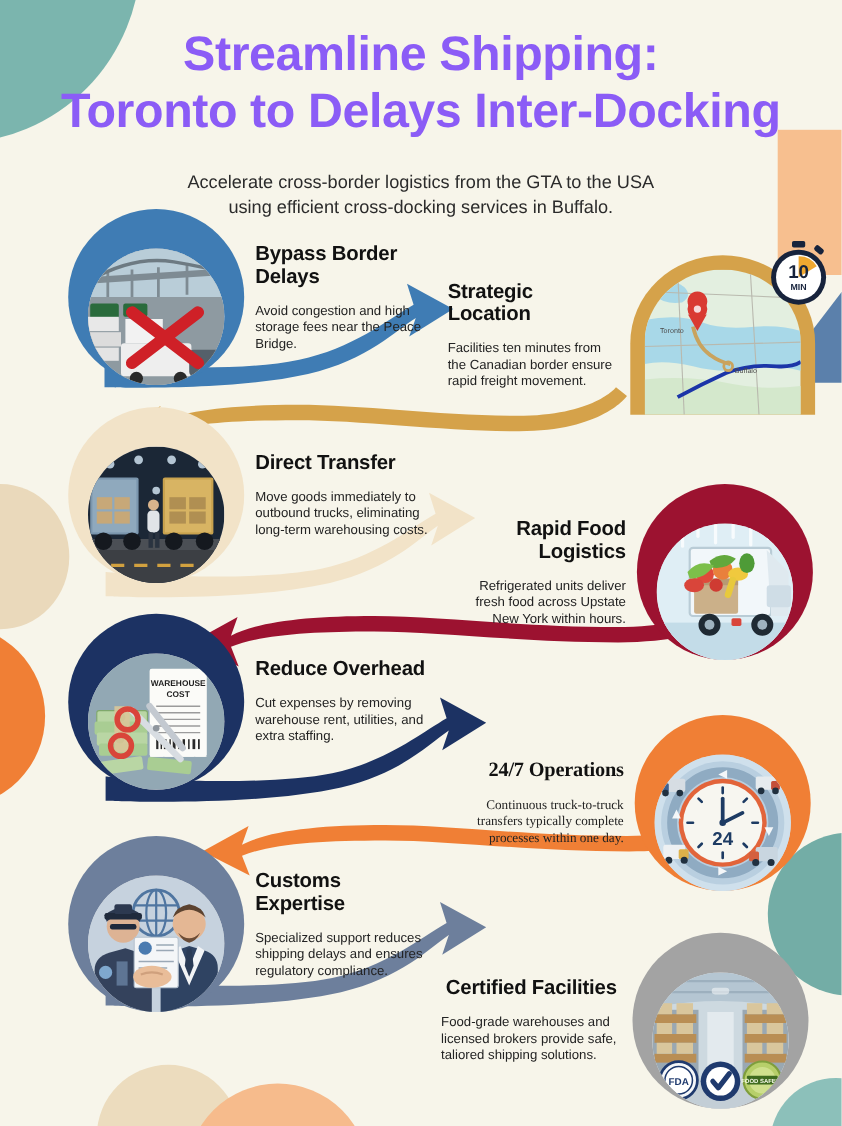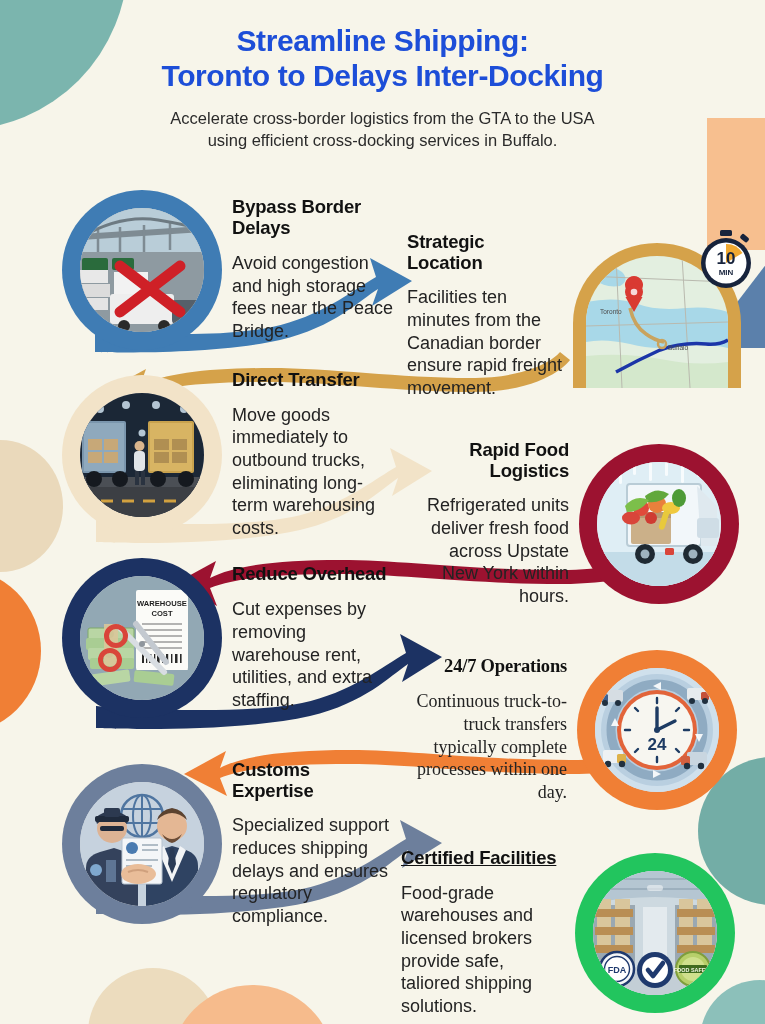--- a/index.html
+++ b/index.html
@@ -68,62 +68,62 @@
   .deco-teal-bottom-r {
     position: absolute; left: 700px; top: 980px;
     width: 120px; height: 120px;
     background: #8cc0ba;
     border-radius: 50%;
   }
 
   
   .header { position: relative; z-index: 5; padding-top: 24px; text-align: center; }
   .title {
-    font-size: 30px; font-weight: bold; color: #1d4ed8;
+    font-size: 44px; font-weight: bold; color: #8b5cf6;
     line-height: 1.16; letter-spacing: -0.4px;
   }
   .subtitle {
-    margin-top: 13px; font-size: 16.5px; color: #2b2b2b;
+    margin-top: 29px; font-size: 16.5px; color: #2b2b2b;
     line-height: 1.38; font-weight: 400;
   }
 
   
   .arrows { position: absolute; inset: 0; z-index: 2; pointer-events: none; }
 
   
   .row {
     position: absolute; z-index: 6;
     display: flex; align-items: center;
   }
   .row.left  { left: 62px; }
   .row.right { right: 30px; flex-direction: row-reverse; }
 
   .circle-wrap {
     position: relative;
     width: 160px; height: 160px;
     border-radius: 50%;
     flex: none;
-    display: flex; align-items: center; justify-content: center;
+    display: flex; align-items: flex-end; justify-content: center;
   }
   .circle-inner {
     width: 124px; height: 124px; border-radius: 50%;
     overflow: hidden; position: relative;
     background: #d9d9d9;
   }
   .circle-inner svg { display: block; width: 100%; height: 100%; }
 
   .txt { padding: 0 10px; max-width: 182px; }
   .row.right .txt { text-align: right; }
   .blk-title {
     font-size: 18.5px; font-weight: bold; color: #111;
     line-height: 1.12; letter-spacing: -0.2px;
   }
   .blk-desc {
     margin-top: 13px;
-    font-size: 18px; color: #232323; line-height: 1.26;
+    font-size: 12px; color: #232323; line-height: 1.26;
   }
 
   
   .arch-wrap {
     position: relative; width: 168px; height: 145px; flex: none;
   }
   .arch-frame {
     position: absolute; inset: 0;
     background: #d5a24a;
     border-top-left-radius: 84px 80px;
@@ -540,21 +540,21 @@
       </svg>
     </div>
   </div>
   <div class="txt">
     <div class="blk-title">Customs Expertise</div>
     <div class="blk-desc">Specialized support reduces shipping delays and ensures regulatory compliance.</div>
   </div>
 </div>
 
 <div class="row right" style="top:848px; right:30px;">
-  <div class="circle-wrap" style="background:#22c55e;">
+  <div class="circle-wrap" style="background:#a3a3a3;">
     <div class="circle-inner">
       <svg viewBox="0 0 124 124">
         <rect width="124" height="124" fill="#cdd9e0"></rect>
         <path d="M0 0 L124 0 L124 32 Q62 20 0 32 Z" fill="#b5c6d2"></path>
         <g stroke="#9db0be" stroke-width="2" fill="none">
           <path d="M0 8 L124 8"></path>
             <path d="M0 18 L124 18"></path>
         </g>
         <rect x="50" y="36" width="24" height="60" fill="#e3eaee"></rect>
         <g fill="#f2f5f7" opacity="0.6">
@@ -602,16 +602,16 @@
         <g>
           <circle cx="100" cy="98" r="17" fill="#b7cf6a" stroke="#7f9e3c" stroke-width="2"></circle>
           <circle cx="100" cy="98" r="12" fill="#cfe08d"></circle>
           <rect x="86" y="94" width="28" height="8" rx="1" fill="#3f6b1f"></rect>
           <text x="100" y="100.6" text-anchor="middle" font-family="Liberation Sans, sans-serif" font-size="5.4" font-weight="bold" fill="#f4f8e6">FOOD SAFETY</text>
         </g>
       </svg>
     </div>
   </div>
   <div class="txt" style="max-width:184px;">
-    <div class="blk-title" style="text-align:left;text-decoration:underline;">Certified Facilities</div>
+    <div class="blk-title" style="text-align:center;">Certified Facilities</div>
     <div class="blk-desc" style="text-align:left;">Food-grade warehouses and licensed brokers provide safe, taliored shipping solutions.</div>
   </div>
 </div>
 
 </body></html>

